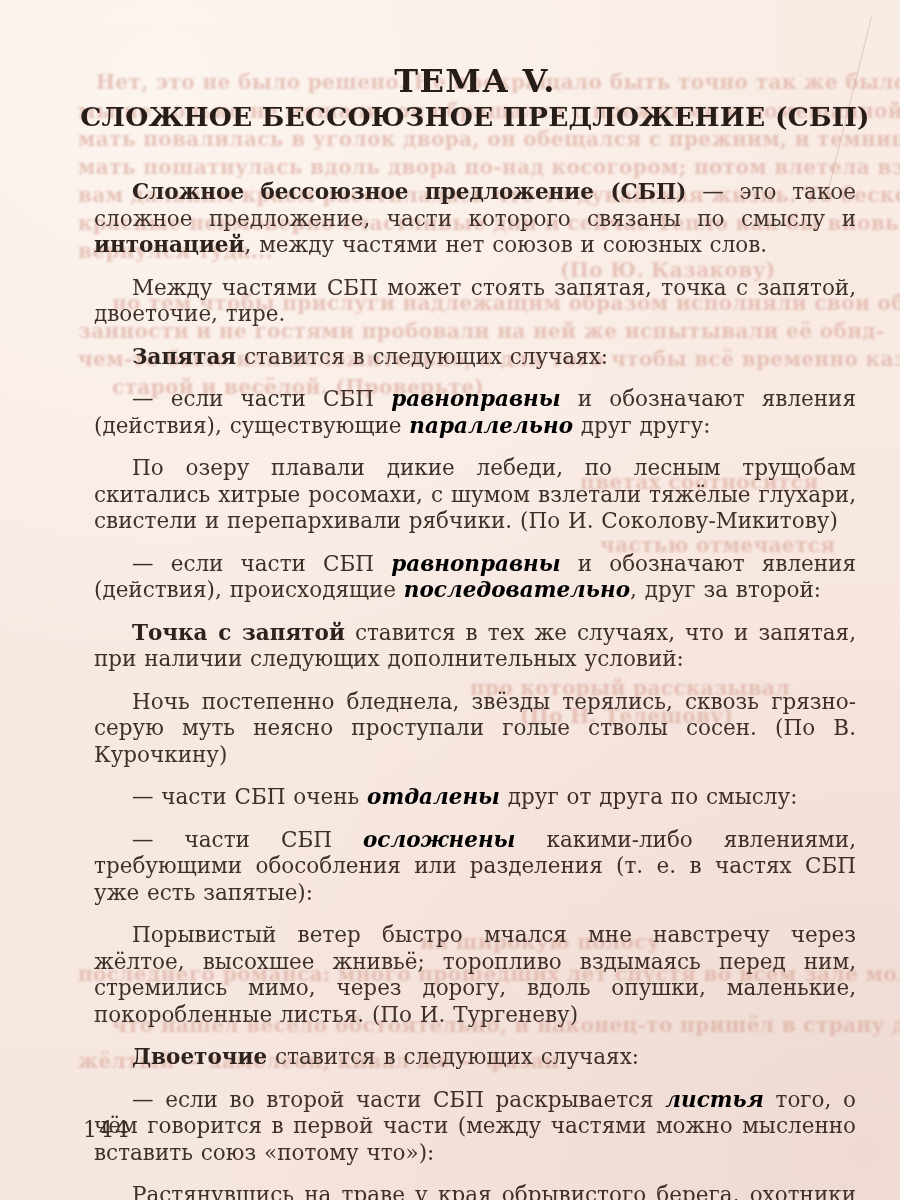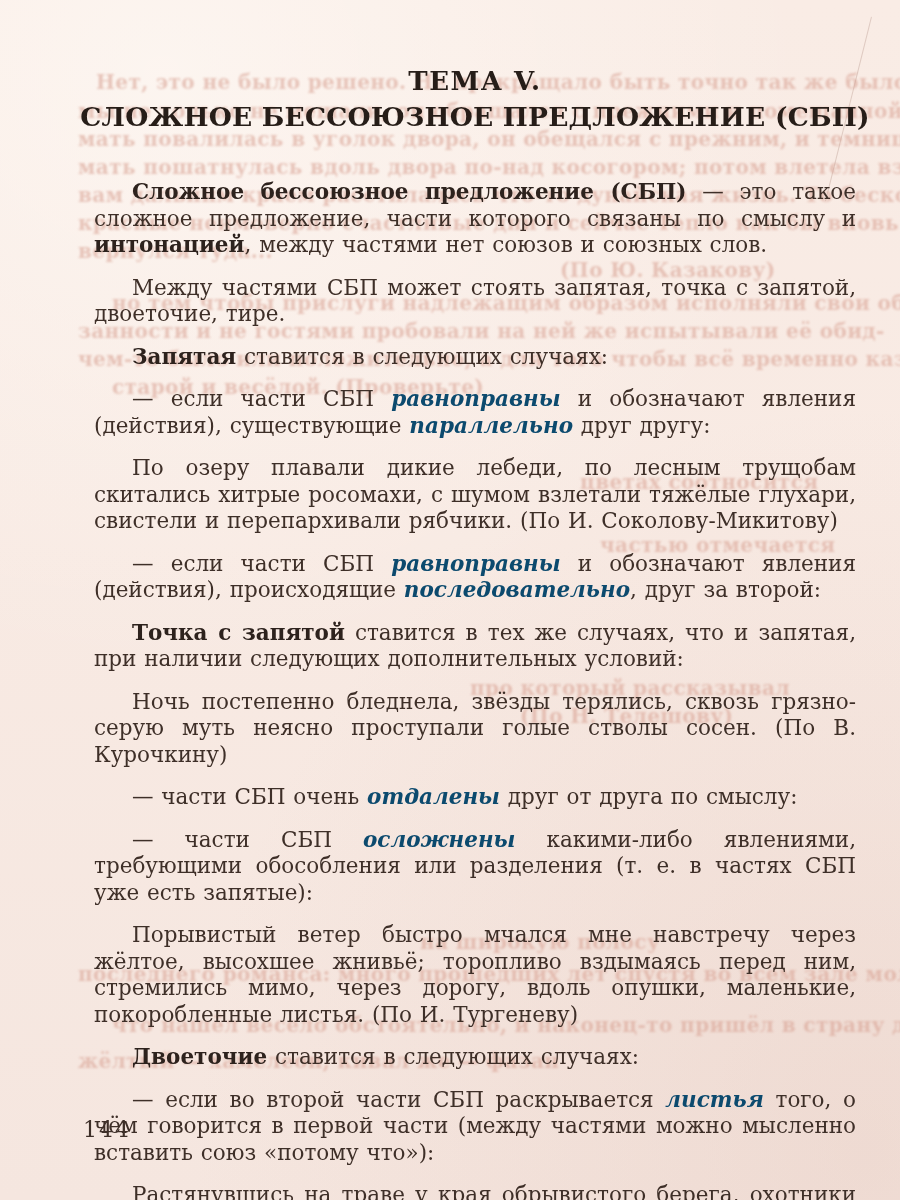--- a/index.html
+++ b/index.html
@@ -24,31 +24,31 @@
     filter:blur(1.2px);opacity:.55;font-weight:700;z-index:1;
   }
   .ghost-line{
     position:absolute;white-space:nowrap;font-size:20px;letter-spacing:.4px;
   }
   .content{
     position:absolute;left:78px;top:64px;width:794px;z-index:2;
     color:#3e2f28;
   }
   .title{ text-align:center;color:#261d18;font-weight:700;margin:0 0 44px 0; }
-  .title-l1{ font-size:26px;line-height:34px;letter-spacing:1.5px; }
+  .title-l1{ font-size:32px;line-height:34px;letter-spacing:1.5px; }
   .title-l2{ font-size:26.5px;line-height:37px;letter-spacing:.2px; }
   .para{
     margin:16px;font-size:21.5px;line-height:26.5px;
     text-align:justify;text-indent:38px;word-spacing:1px;
     hyphens:auto;-webkit-hyphens:auto;
   }
   .para.rule,.para.case,.para.example{ margin-top:7px; }
   .run-b{ font-weight:700;color:#2d221d; }
   .run-i{ }
-  .run-bi{ font-weight:700;font-style:italic;color:#0c4a6e; }
+  .run-bi{ font-weight:700;font-style:italic;color:#000000; }
   .page-number{
     position:absolute;left:83px;top:1117px;z-index:2;
     font-size:22px;letter-spacing:2px;color:#3e2f28;
   }
 </style>
 </head>
 <body>
 
 <div class="paper"></div>
 <div class="crease"></div>

